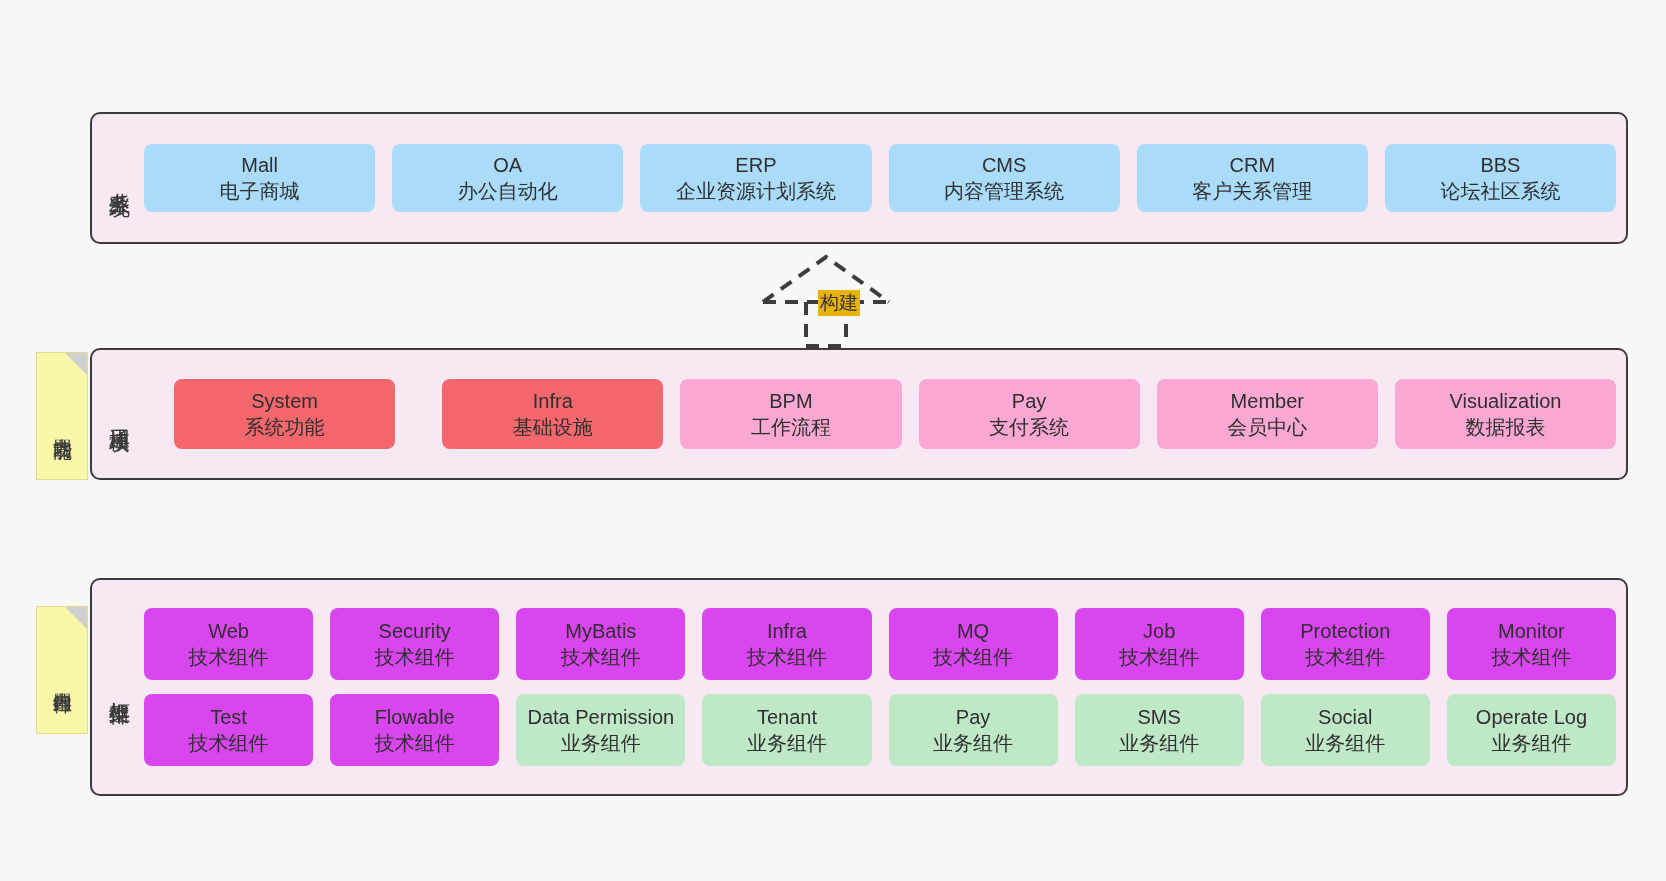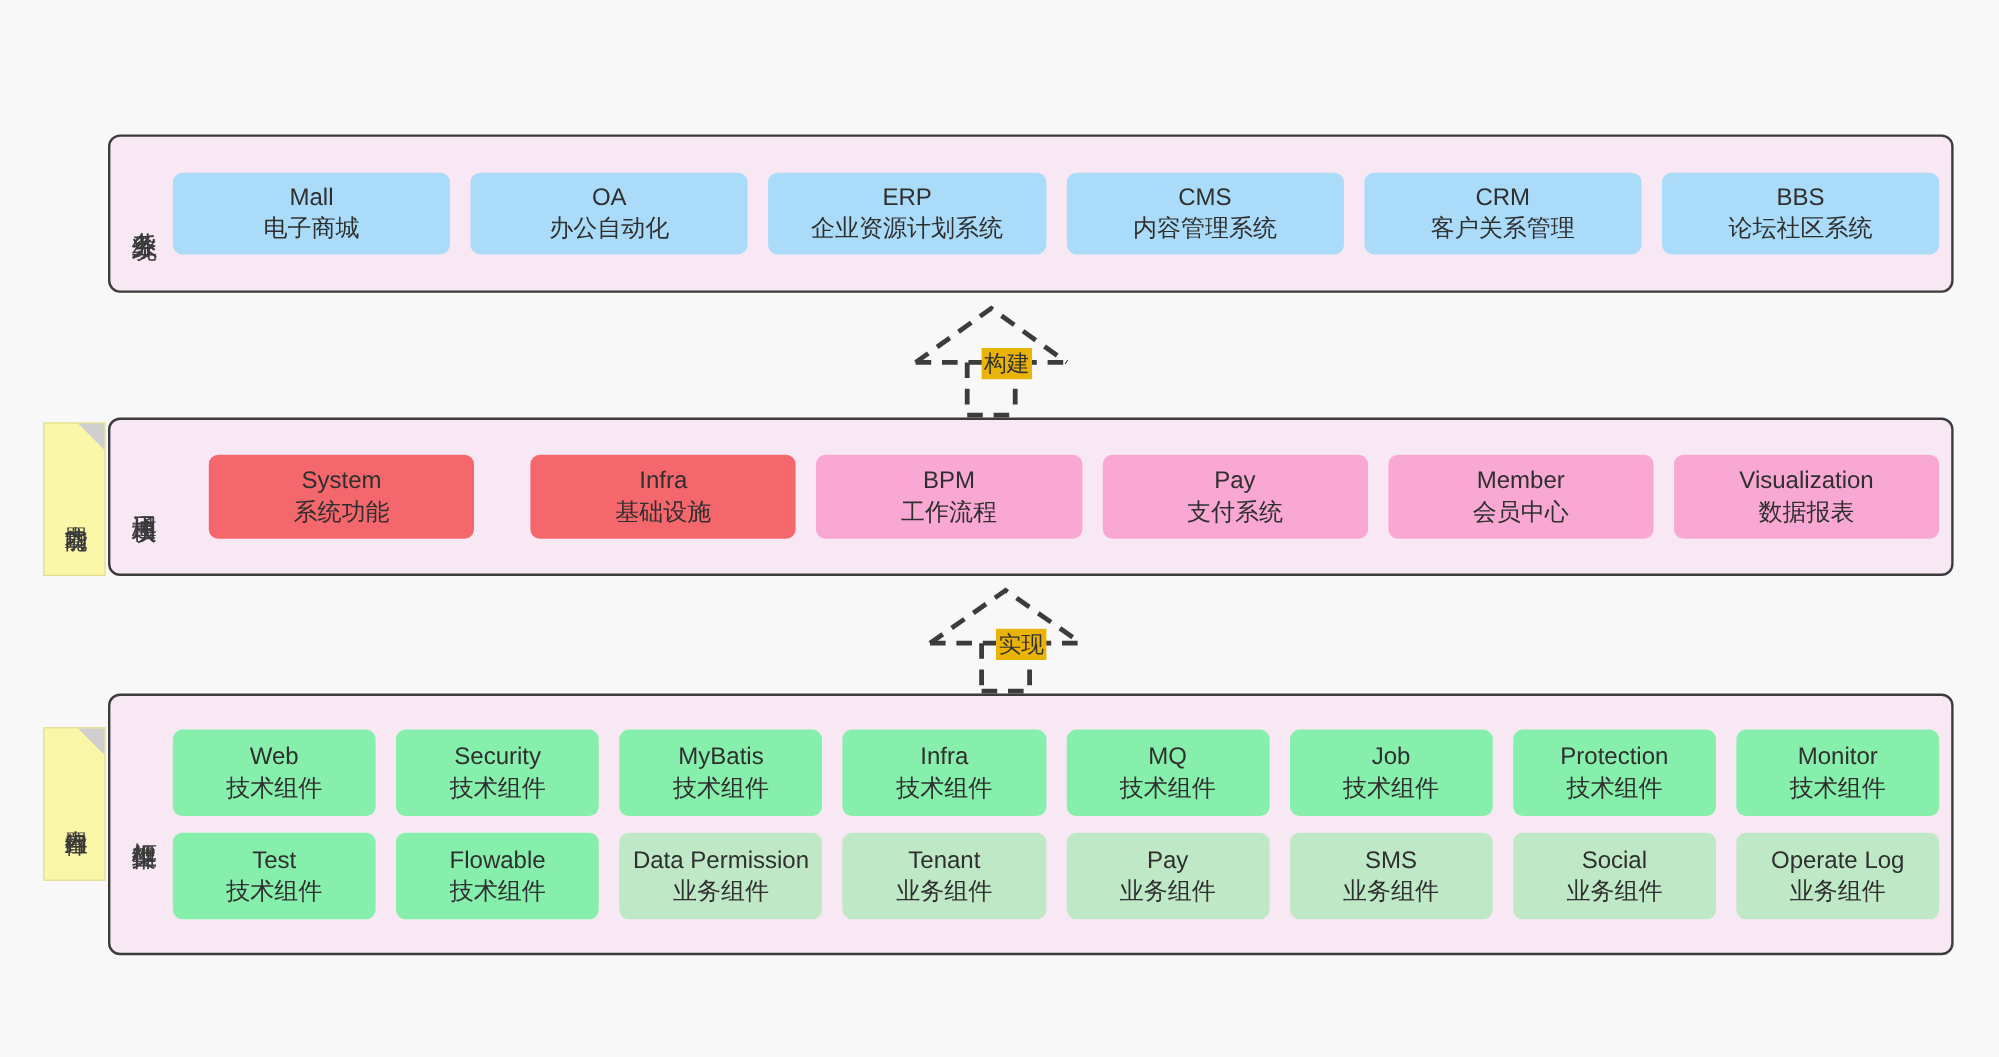--- a/index.html
+++ b/index.html
@@ -81,21 +81,21 @@
     padding: 6px 4px;
     min-width: 0;
   }
   .card .en { display: block; }
   .card .cn { display: block; }
 
   
   .c-blue      { background: #aadcfa; }
   .c-red       { background: #f4676d; margin-left: 30px; }
   .c-pink      { background: #f9a8d4; }
-  .c-green     { background: #86efac; }
+  .c-green     { background: #d946ef; }
   .c-lightgreen{ background: #bfe8c7; }
 
   
   #layer-business { left: 90px;  top: 112px; width: 1538px; height: 132px; }
   #layer-modules  { left: 90px;  top: 348px; width: 1538px; height: 132px; }
   #layer-framework{ left: 90px;  top: 578px; width: 1538px; height: 218px; }
 
   #layer-business  .card { height: 68px; }
   #layer-modules   .card { height: 70px; }
   #layer-framework .card { height: 72px; }
@@ -229,30 +229,20 @@
           <span class="cn">会员中心</span>
         </div>
         <div class="card c-pink">
           <span class="en">Visualization</span>
           <span class="cn">数据报表</span>
         </div>
       </div>
     </div>
   </div>
 
-  <div class="arrow-group" id="arrow-impl">
-    <svg width="180" height="90" viewBox="0 0 180 90">
-      <path d="M 5 48 L 68 4 L 131 48" fill="none" stroke="#3c3c3c" stroke-width="4" stroke-dasharray="13 9" stroke-linecap="butt"></path>
-      <path d="M 5 48 L 131 48" fill="none" stroke="#3c3c3c" stroke-width="4" stroke-dasharray="13 9" stroke-linecap="butt"></path>
-      <path d="M 48 48 L 48 88" fill="none" stroke="#3c3c3c" stroke-width="4" stroke-dasharray="13 9"></path>
-      <path d="M 88 48 L 88 88" fill="none" stroke="#3c3c3c" stroke-width="4" stroke-dasharray="13 9"></path>
-      <path d="M 48 88 L 88 88" fill="none" stroke="#3c3c3c" stroke-width="4" stroke-dasharray="13 9"></path>
-    </svg>
-    <span class="arrow-label">实现</span>
-  </div>
 
   <div class="note" id="note-components">
     <span class="fold"></span>
     <span>内置组件</span>
   </div>
 
   <div class="layer" id="layer-framework">
     <div class="layer-title">框架组件</div>
     <div class="layer-body">
 

